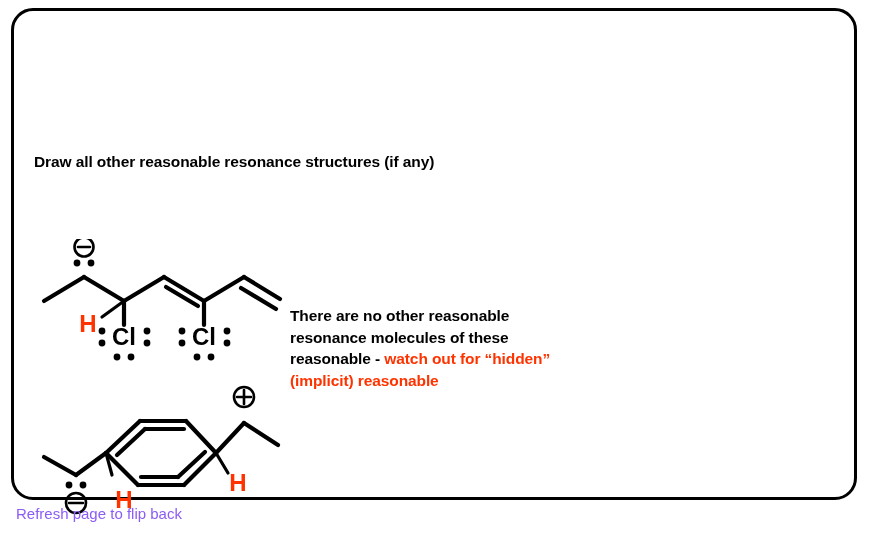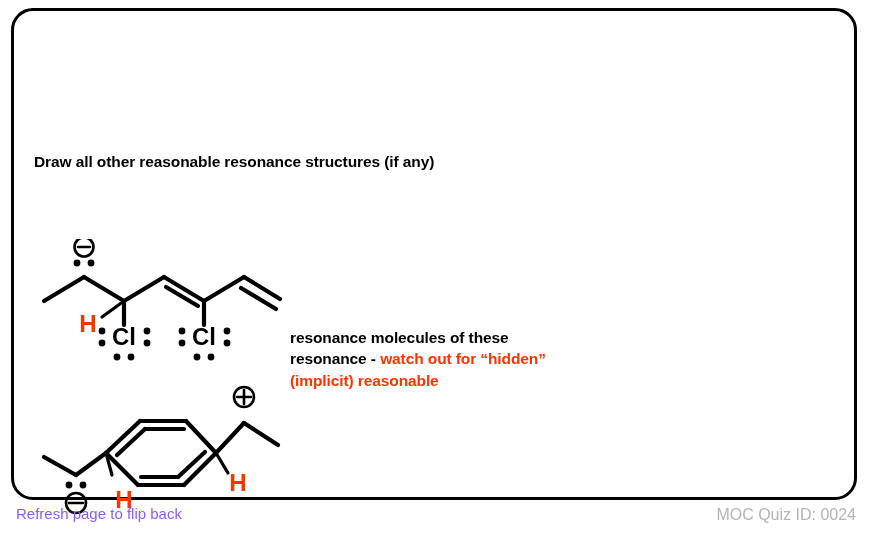--- a/index.html
+++ b/index.html
@@ -194,26 +194,26 @@
         <line x1="31" y1="128" x2="45" y2="128" stroke="#000000" stroke-width="2.6" stroke-linecap="round"></line>
       </g>
 
       <text x="200" y="116" font-family="Liberation Sans, sans-serif" font-size="24" font-weight="bold" fill="#FF3300" text-anchor="middle">H</text>
       <text x="86" y="133" font-family="Liberation Sans, sans-serif" font-size="24" font-weight="bold" fill="#FF3300" text-anchor="middle">H</text>
     </svg>
 
   </div>
 
   <div id="answer-text">
+    <span>There are no other reasonable</span>
     <br>
     <span>resonance molecules of these</span>
     <br>
-    <span>resonance - </span><span class="emphasis">watch out for “hidden”</span>
+    <span>reasonable - </span><span class="emphasis">watch out for “hidden”</span>
     <br>
     <span class="emphasis">(implicit) reasonable</span>
   </div>
 
 </div>
 
 <div id="footer">
   <div id="flip-hint">Refresh page to flip back</div>
-  <div id="quiz-id">MOC Quiz ID: 0024</div>
 </div>
 
 </body></html>

